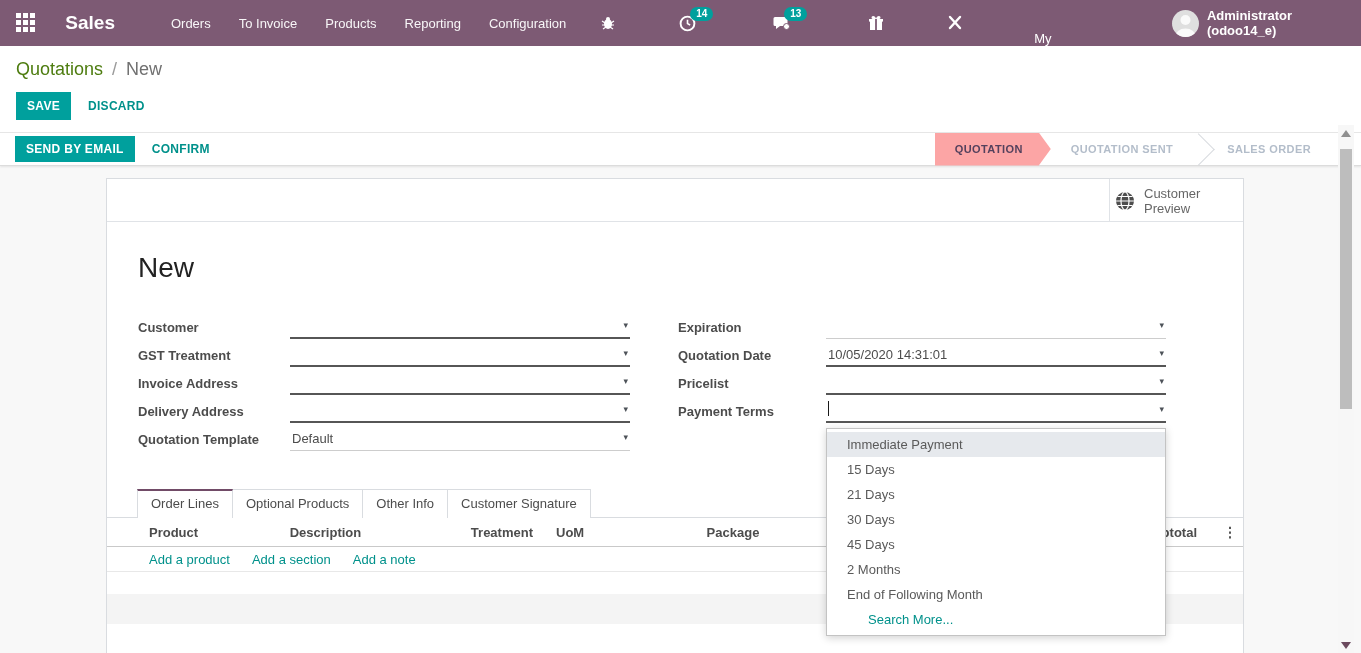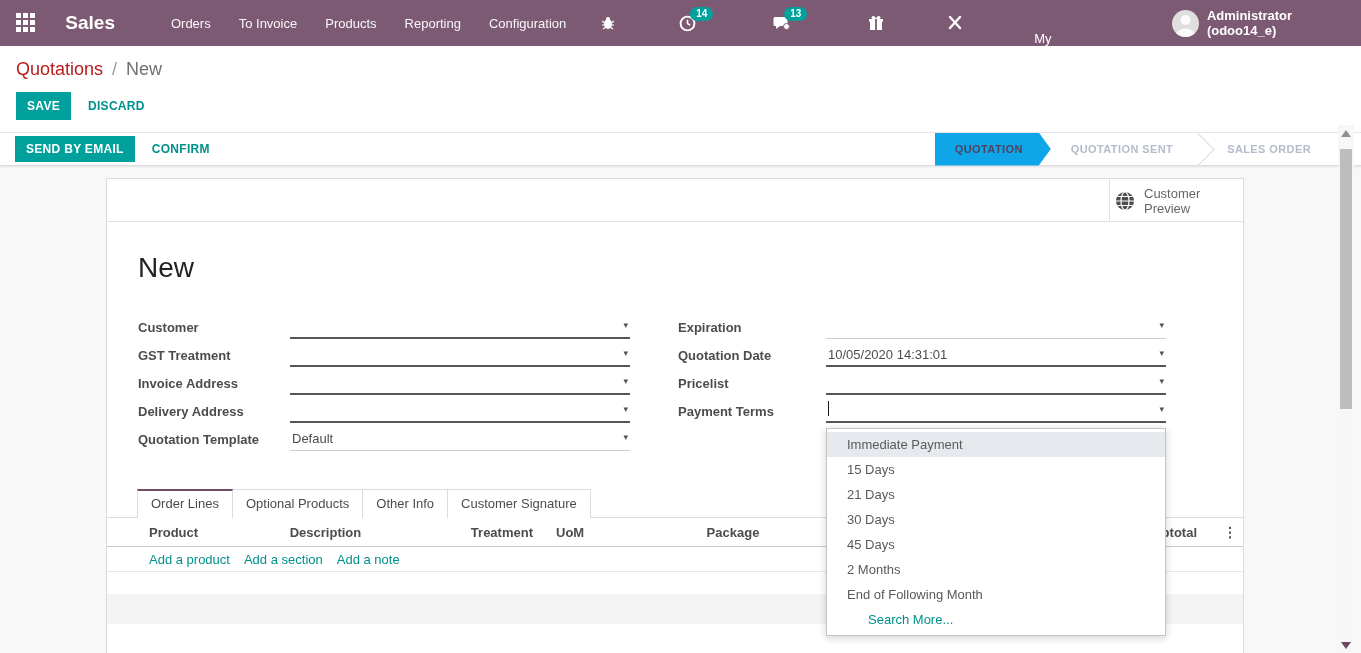--- a/index.html
+++ b/index.html
@@ -19,33 +19,33 @@
   .badge { position:absolute; top:-8px; left:11px; background:#00a09d; color:#fff; font-size:10px; font-weight:bold; padding:2px 6px; border-radius:9px; line-height:1; }
   .badge-room { margin-right:14px; }
   .company { margin-left:30px; font-size:13px; cursor:pointer;margin-top:45px; }
   .userblock { display:flex; align-items:center; margin-left:28px; cursor:pointer; }
   .avatar { width:27px; height:27px; border-radius:50%; background:#dfdfdf; overflow:hidden; margin-right:8px; flex:0 0 auto; }
   .username { font-size:13px; font-weight:bold; }
 
   
   .control-panel { background:#fff; padding:10px 0 12px 16px; border-bottom:1px solid #e7e7e7; }
   .breadcrumb { font-size:18px; line-height:26px; }
-  .bc-parent { color:#b91c1c; cursor:pointer; }
+  .bc-parent { color:#4d7c0f; cursor:pointer; }
   .bc-sep { color:#9a9a9a; margin:0 4px; }
   .bc-current { color:#707070; }
   .cp-buttons { margin-top:10px; display:flex; align-items:center; }
   .btn-primary { background:#00a09d; border:none; color:#fff; font-weight:bold; font-size:12px; padding:7px 11px; letter-spacing:.3px; cursor:pointer; font-family:inherit; }
   .btn-flat { background:none; border:none; color:#00918b; font-weight:bold; font-size:12px; margin-left:17px; letter-spacing:.3px; cursor:pointer; font-family:inherit; }
 
   
   .statusbar { background:#fff; height:33px; display:flex; align-items:center; padding-left:15px; border-bottom:1px solid #dcdcdc; box-shadow:0 1px 2px rgba(0,0,0,.09); position:relative; z-index:2; }
   .statusbar .btn-primary { padding:6px 11px; }
   .stepper { margin-left:auto; display:flex; align-items:stretch; height:33px; margin-right:30px; }
   .step { display:flex; align-items:center; font-size:11px; font-weight:bold; letter-spacing:.4px; color:#b3bdca; padding:0 20px; cursor:pointer; white-space:nowrap; }
-  .step.active { background:#0ea5e9; color:#54415d; padding:0 28px 0 20px; clip-path:polygon(0 0, calc(100% - 12px) 0, 100% 50%, calc(100% - 12px) 100%, 0 100%); }
+  .step.active { background:#fca5a5; color:#54415d; padding:0 28px 0 20px; clip-path:polygon(0 0, calc(100% - 12px) 0, 100% 50%, calc(100% - 12px) 100%, 0 100%); }
   .step-sep { width:14px; position:relative; overflow:visible; }
   .step-sep::after { content:""; position:absolute; top:5px; left:-6px; width:22px; height:22px; border-top:1px solid #d8dbdf; border-right:1px solid #d8dbdf; transform:rotate(45deg); }
 
   
   .content { position:absolute; left:0; top:130px; right:0; bottom:0; }
   .card { position:absolute; left:106px; top:48px; width:1138px; height:478px; background:#fff; border:1px solid #d9dce0; }
   .card-header { height:43px; border-bottom:1px solid #e0e3e7; position:relative; }
   .preview-btn { position:absolute; right:0; top:0; height:43px; width:134px; border-left:1px solid #e0e3e7; display:flex; align-items:center; padding-left:5px; cursor:pointer; }
   .preview-btn svg { flex:0 0 auto; margin-right:9px; }
   .preview-label { font-size:13px; color:#666; width:70px; line-height:15px; }
@@ -74,21 +74,21 @@
 
   
   .ol-header { display:flex; height:29px; align-items:center; border-bottom:1px solid #c9c9c9; font-weight:bold; font-size:13px; color:#4c4c4c; }
   .c-product { flex:0 0 141px; padding-left:42px; }
   .c-desc { flex:0 0 155px; text-align:center; }
   .c-qty { flex:0 0 130px; text-align:right; }
   .c-uom { flex:0 0 115px; padding-left:23px; }
   .c-pkg { flex:0 0 170px; text-align:center; }
   .c-sub { flex:1; text-align:right; padding-right:20px; }
   .c-menu { flex:0 0 26px; text-align:center; font-size:14px; font-weight:bold; color:#555; cursor:pointer; }
-  .ol-links { display:flex; align-items:center; height:25px; padding-left:42px; border-bottom:1px solid #e8e8e8; gap:14px; }
+  .ol-links { display:flex; align-items:center; height:25px; padding-left:42px; border-bottom:1px solid #e8e8e8; gap:22px; }
   .ol-link { color:#00918b; font-size:13px; cursor:pointer; }
   .note-band { margin-top:22px; height:30px; background:#f4f4f4; }
 
   
   .dropdown { position:absolute; left:826px; top:428px; width:340px; background:#fff; border:1px solid #c3c3c3; box-shadow:0 2px 8px rgba(0,0,0,.18); padding:3px 0; z-index:20; }
   .dd-item { height:25px; line-height:25px; padding-left:20px; font-size:13px; color:#5a5a5a; cursor:pointer; white-space:nowrap; }
   .dd-item.highlight { background:#e6e9ed; }
   .dd-more { height:25px; line-height:25px; padding-left:41px; font-size:13px; color:#00918b; cursor:pointer; }
 
   

